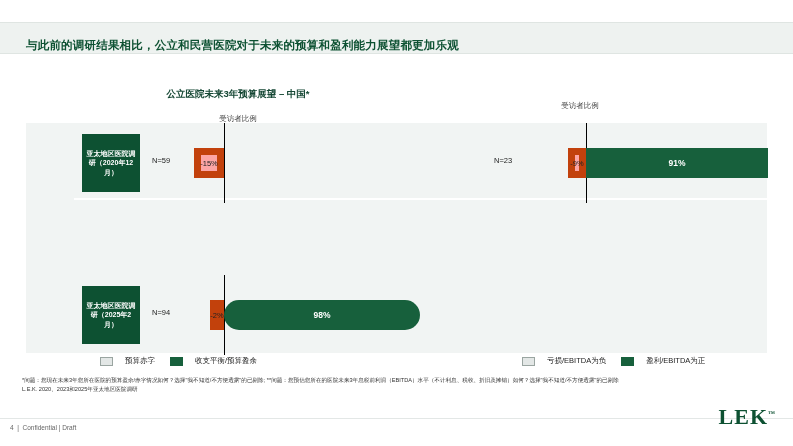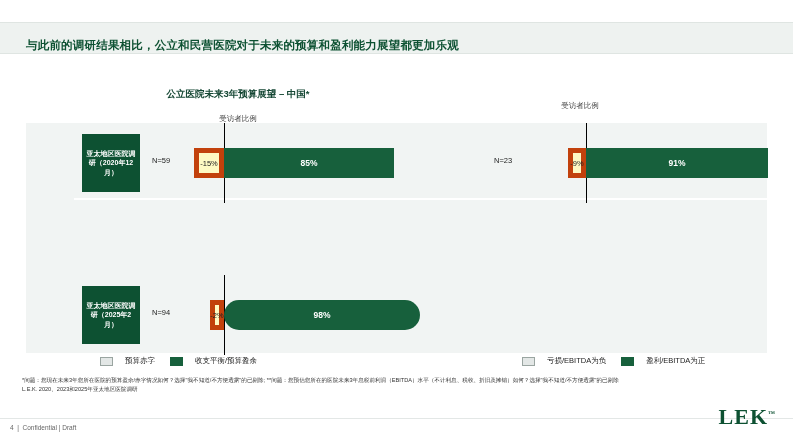--- a/index.html
+++ b/index.html
@@ -133,22 +133,22 @@
     position: absolute;
     top: 22px;
     height: 30px;
     box-sizing: border-box;
     display: flex;
     align-items: center;
     justify-content: center;
     font-size: 8.5px;
   }
   .bar.neg {
-    background: #fef9c3;
-    border: 5px solid #c2410c;
+    background: #fca5a5;
+    border: 7px solid #c2410c;
     color: #222;
     font-size: 7.5px;
   }
   .bar.pos {
     background: #17603c;
     color: #ffffff;
     font-weight: bold;
   }
 
   
@@ -236,21 +236,20 @@
 
   <div class="panel">
 
     <div class="rowband r0">
       <div class="rowlabel">亚太地区医院调研（2020年12月）</div>
 
       <div class="group left">
         <div class="nlabel" style="left:0px;">N=59</div>
         <div class="axis" style="left:72px; height:80px;"></div>
         <div class="bar neg" style="left:42px; width:30px;">-15%</div>
-        <div class="bar pos" style="left:72px; width:170px;">85%</div>
       </div>
 
       <div class="group right">
         <div class="nlabel" style="left:0px;">N=23</div>
         <div class="axis" style="left:92px; height:80px;"></div>
         <div class="bar neg" style="left:74px; width:18px;">-9%</div>
         <div class="bar pos" style="left:92px; width:182px;">91%</div>
       </div>
     </div>
 

